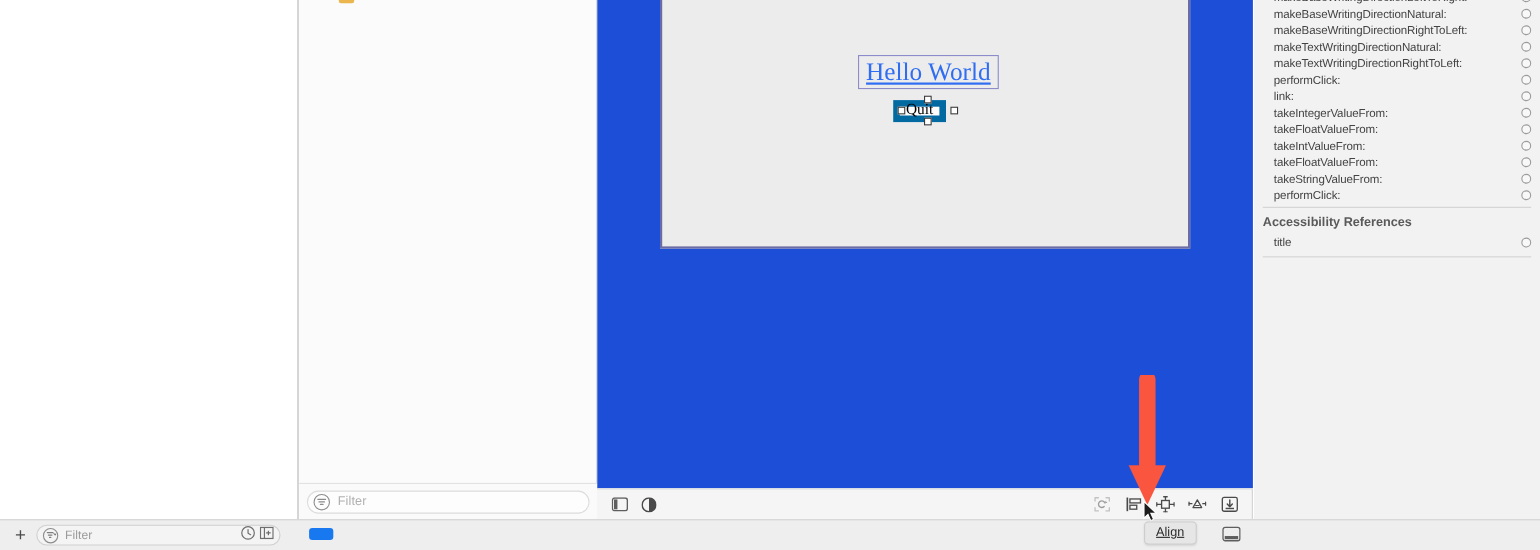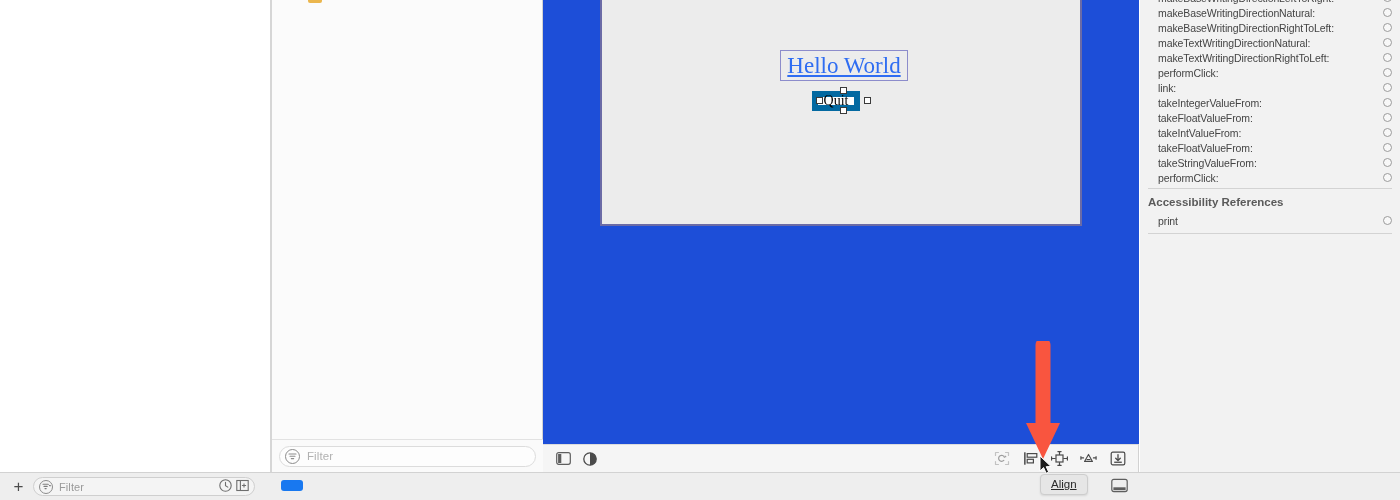--- a/index.html
+++ b/index.html
@@ -358,21 +358,21 @@
           <span class="lbl">takeStringValueFrom:</span>
           <span class="radio"></span>
         </div>
         <div class="attr-row">
           <span class="lbl">performClick:</span>
           <span class="radio"></span>
         </div>
         <div class="insp-divider"></div>
         <div class="insp-section-title">Accessibility References</div>
         <div class="attr-row">
-          <span class="lbl">print</span>
+          <span class="lbl">title</span>
           <span class="radio"></span>
         </div>
         <div class="insp-bottom-rule"></div>
       </div>
   </div>
 
   <div class="statusbar">
     <span class="sb-plus">+</span>
     <div class="sb-filter">
       <span class="filter-glyph">

